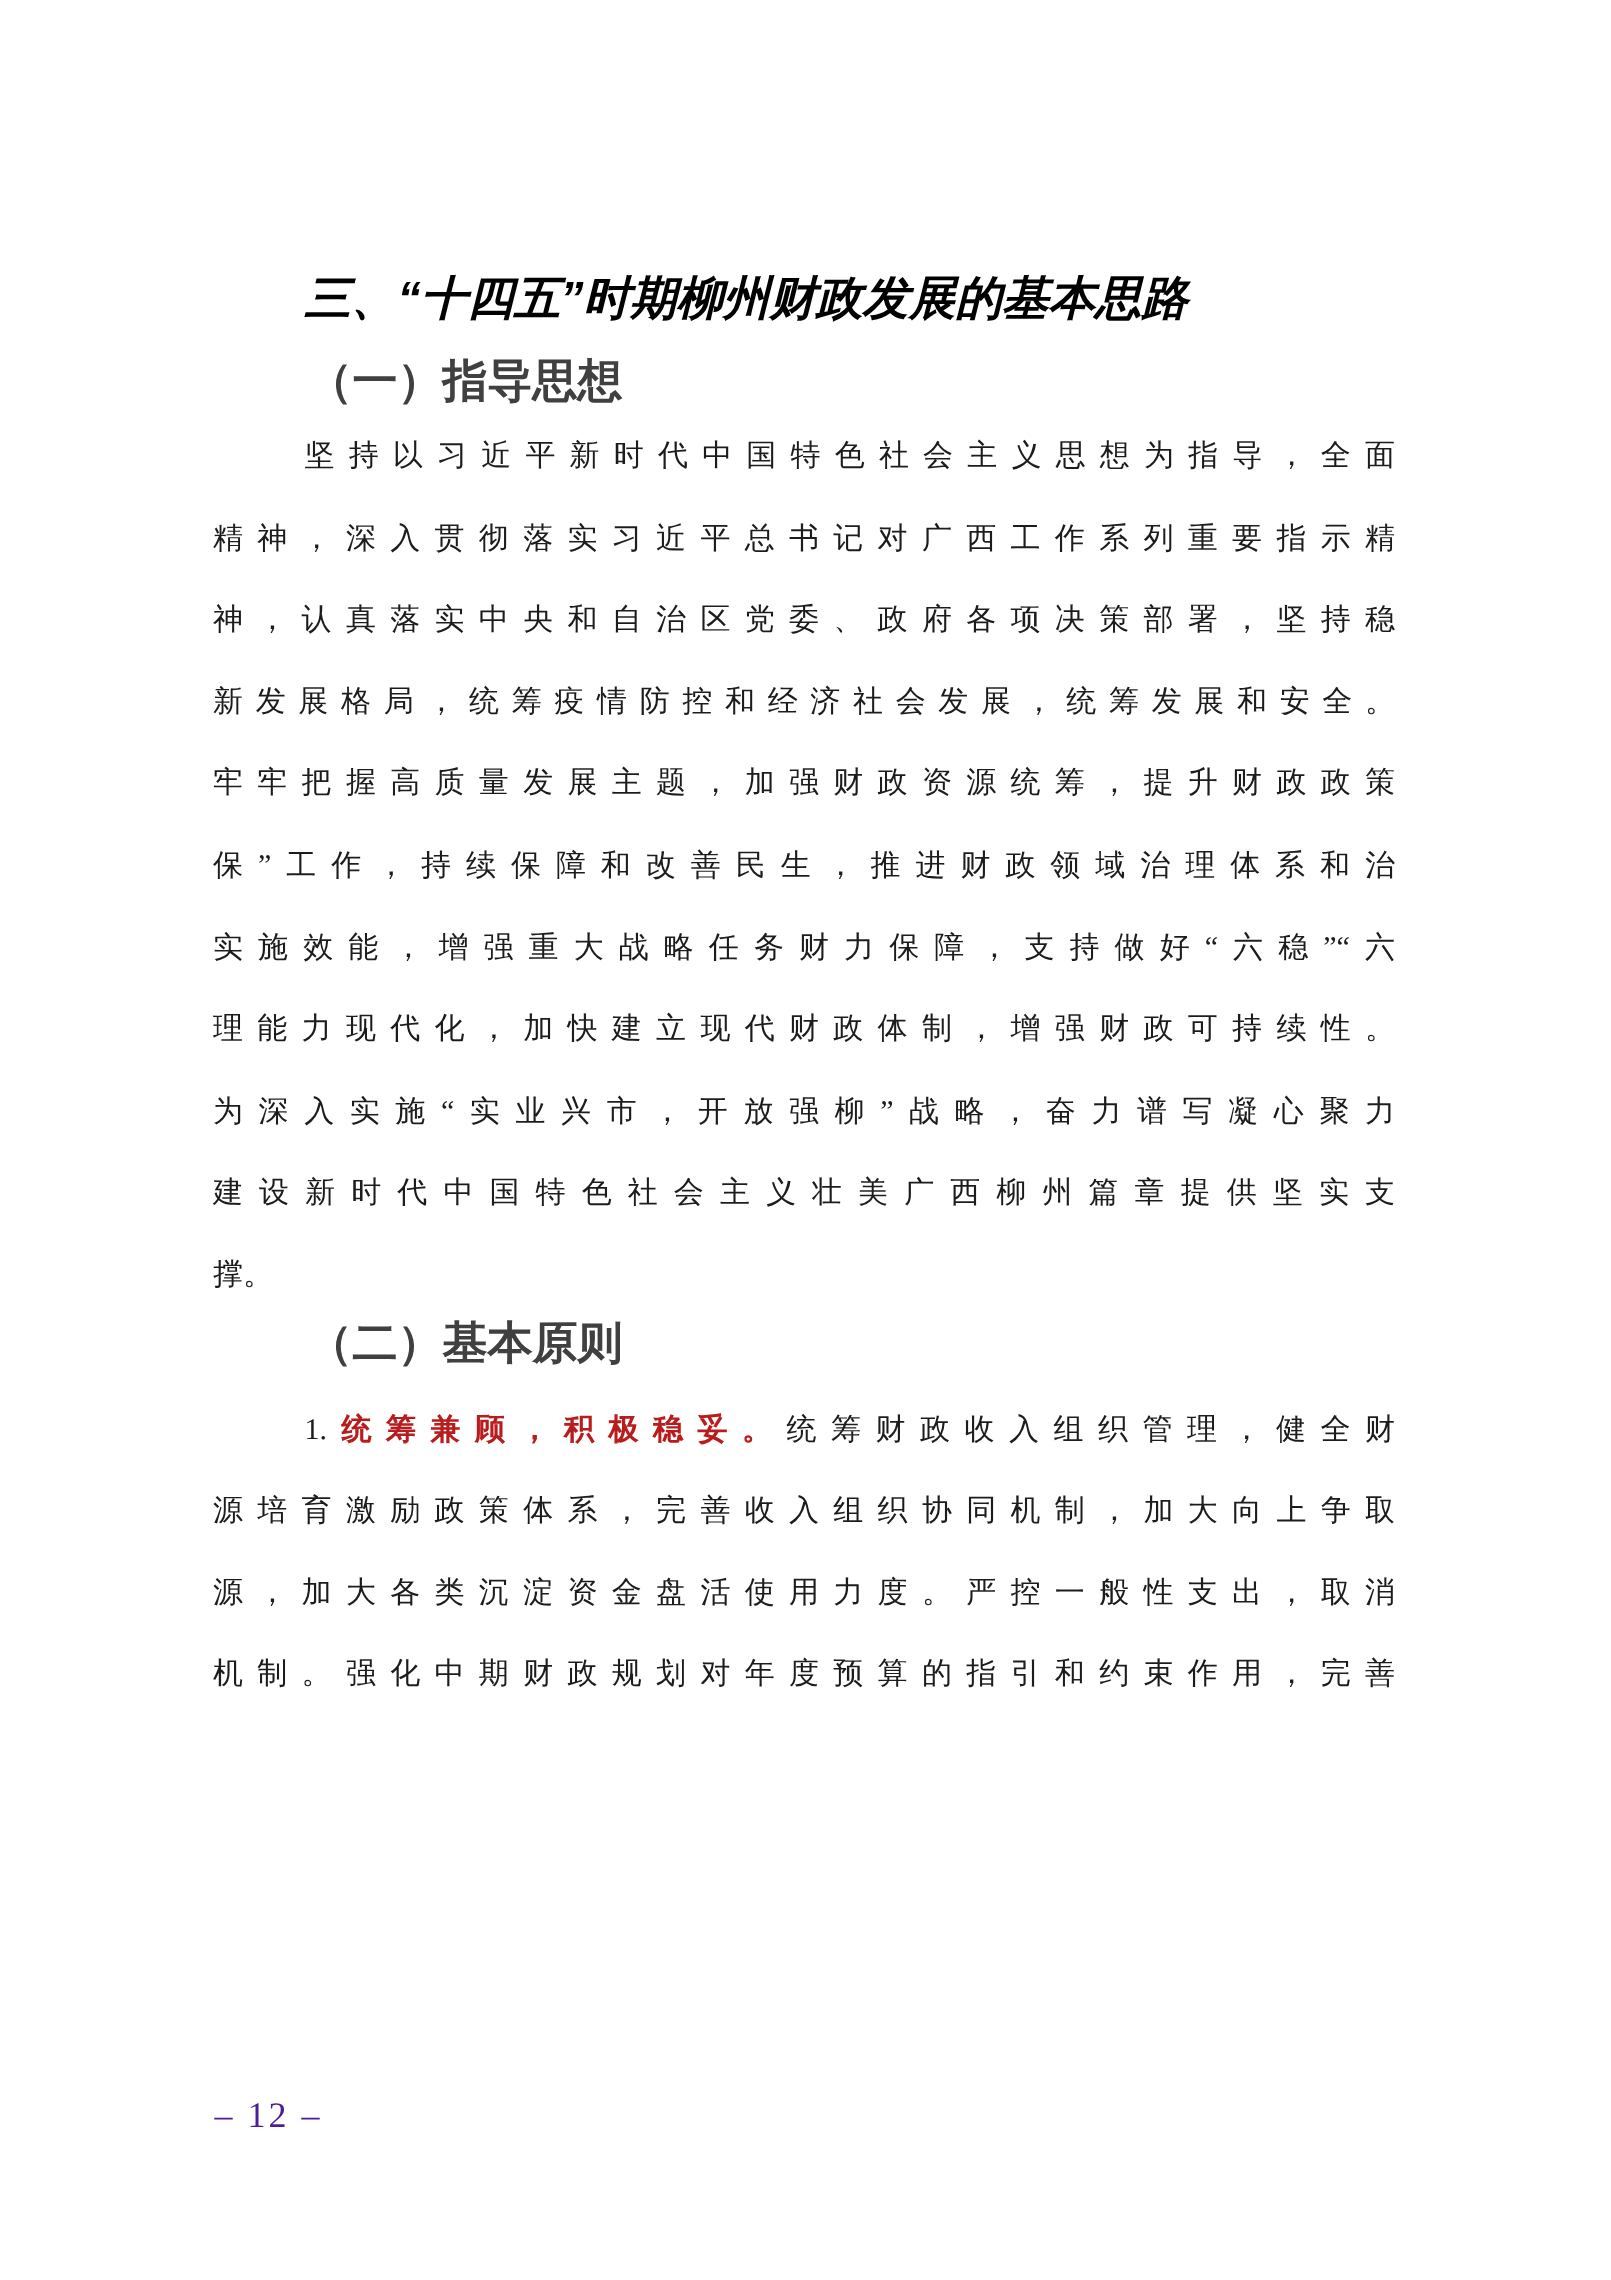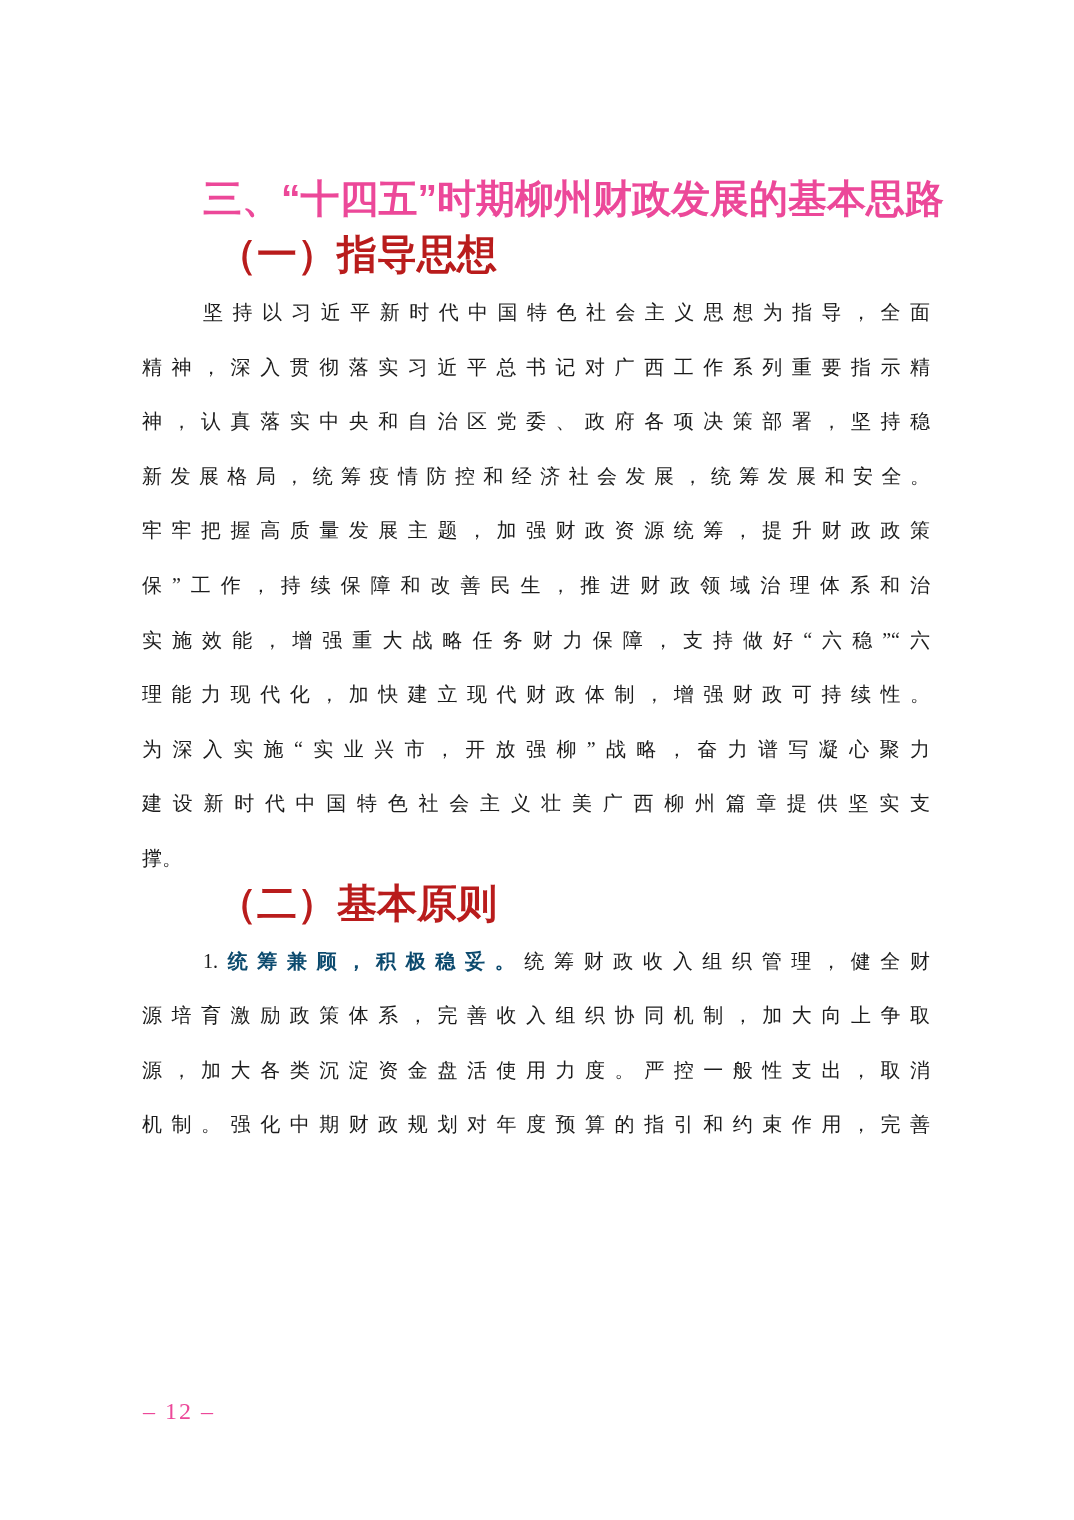--- a/index.html
+++ b/index.html
@@ -21,32 +21,33 @@
     position: absolute;
     left: 142px;
     top: 0;
     width: 788px;
   }
   .title {
     margin: 180px 0 0 0;
     padding-left: 61px;
     font-family: "Liberation Sans", sans-serif;
     font-weight: bold;
-    font-size: 39px;
+    font-size: 31px;
     line-height: 38px;
-    color: #ec4899;
+    color: #000000;
     white-space: nowrap;
+    font-style: italic;
   }
   .subhead {
-    margin: 12px;
+    margin: 0;
     padding-left: 63px;
     font-weight: bold;
-    font-size: 40px;
+    font-size: 30px;
     line-height: 36px;
-    color: #b91c1c;
+    color: #404040;
     white-space: nowrap;
   }
   .sh1 { margin-top: 19px; }
   .sh2 { margin-top: 0px; }
   .para { width: 788px; }
   .para1 { margin-top: 4px; }
   .para2 { margin-top: 12px; }
   .line {
     font-size: 20px;
     line-height: 54.6px;
@@ -54,28 +55,28 @@
     overflow: hidden;
     text-align: justify;
     text-align-last: justify;
     color: #1c1c1c;
   }
   .line.indent { padding-left: 61px; }
   .line.last {
     text-align: left;
     text-align-last: left;
   }
-  .line .bold { font-weight: bold; color: #0c4a6e; }
+  .line .bold { font-weight: bold; color: #b91c1c; }
   .footer {
     position: absolute;
     left: 143px;
     top: 1398px;
     font-size: 24px;
     letter-spacing: 2px;
-    color: #ec4899;
+    color: #4c1d95;
     font-family: "Liberation Serif", serif;
   }
 </style>
 </head>
 <body>
 
 <div class="page">
   <div class="doc">
 
     <h1 class="title">三、“十四五”时期柳州财政发展的基本思路</h1>

